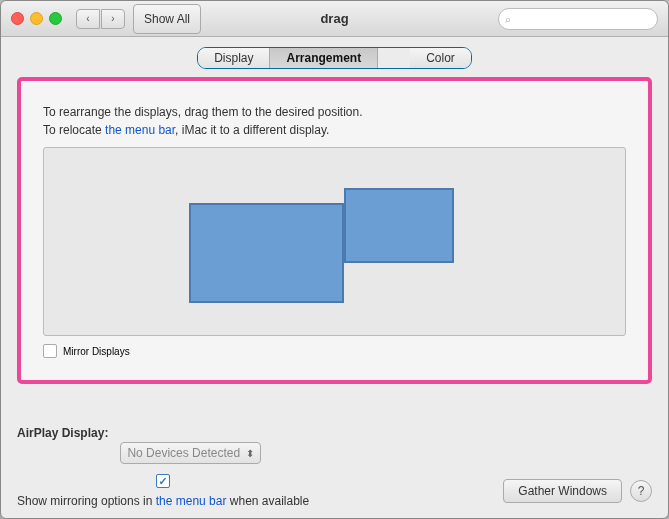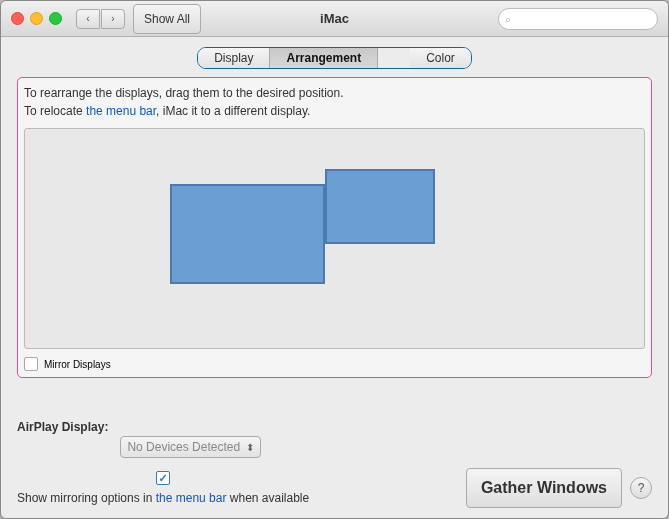--- a/index.html
+++ b/index.html
@@ -160,24 +160,24 @@
     .content {
       flex: 1;
       padding: 0 16px 10px;
       display: flex;
       flex-direction: column;
       overflow: hidden;
     }
 
     .panel {
       background: #f5f5f5;
-      border: 1px solid #ec4899;
+      border: 4px solid #ec4899;
       border-radius: 5px;
       flex: 1;
-      padding: 6px;
+      padding: 22px;
       display: flex;
       flex-direction: column;
       overflow: hidden;
     }
 
     .instruction-text {
       font-size: 12px;
       color: #333;
       margin-bottom: 8px;
       line-height: 1.5;
@@ -317,29 +317,28 @@
 
     .mirroring-label .blue { color: #1155cc; }
 
     .bottom-buttons {
       display: flex;
       align-items: center;
       gap: 8px;
     }
 
     .gather-windows-btn {
-      height: 40px;
+      height: 24px;
       padding: 0 14px;
       background: linear-gradient(to bottom, #f5f5f5, #dedede);
       border: 1px solid #aaa;
       border-radius: 4px;
-      font-size: 16px;
-      color: #333;
-      cursor: pointer;
-      font-weight: bold;
+      font-size: 12px;
+      color: #333;
+      cursor: pointer;
     }
 
     .help-btn {
       width: 22px;
       height: 22px;
       border: 1px solid #aaa;
       border-radius: 50%;
       background: linear-gradient(to bottom, #f5f5f5, #dedede);
       font-size: 12px;
       color: #555;
@@ -358,21 +357,21 @@
     <div class="traffic-lights">
       <div class="traffic-light close"></div>
       <div class="traffic-light minimize"></div>
       <div class="traffic-light maximize"></div>
     </div>
     <div class="nav-buttons">
       <button class="nav-btn">‹</button>
       <button class="nav-btn">›</button>
     </div>
     <button class="show-all-btn">Show All</button>
-    <div class="title-bar-title">iMac</div>
+    <div class="title-bar-title">drag</div>
     <div class="search-box">
       <span class="search-icon-wrap">⌕</span>
       <input class="search-input" type="text" placeholder="" style="">
     </div>
   </div>
 
   <div class="toolbar">
     <div class="segmented-control">
       <div class="seg-btn">Display</div>
       <div class="seg-btn active">Arrangement</div>

